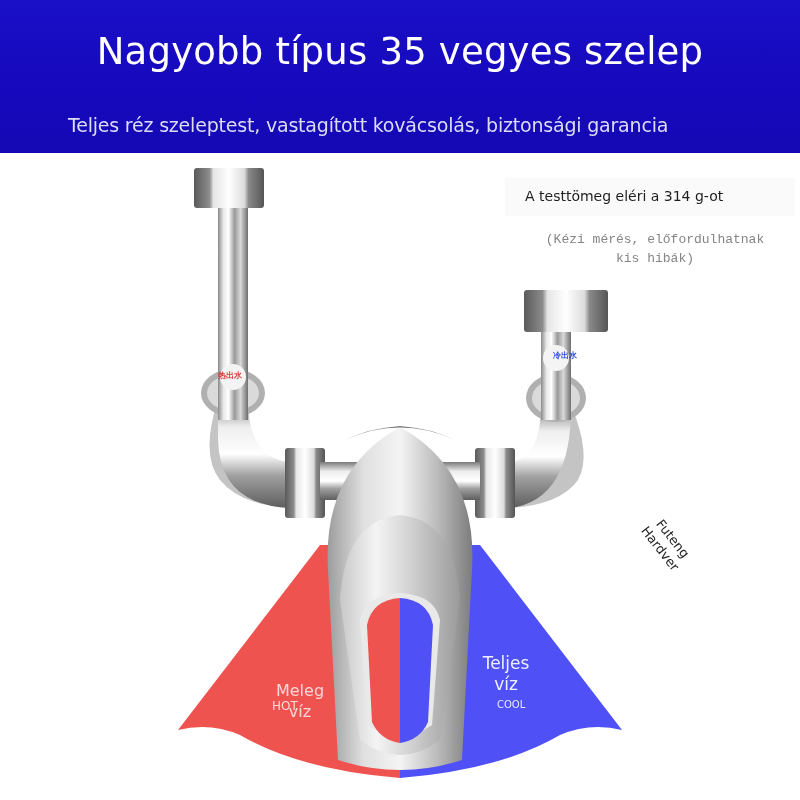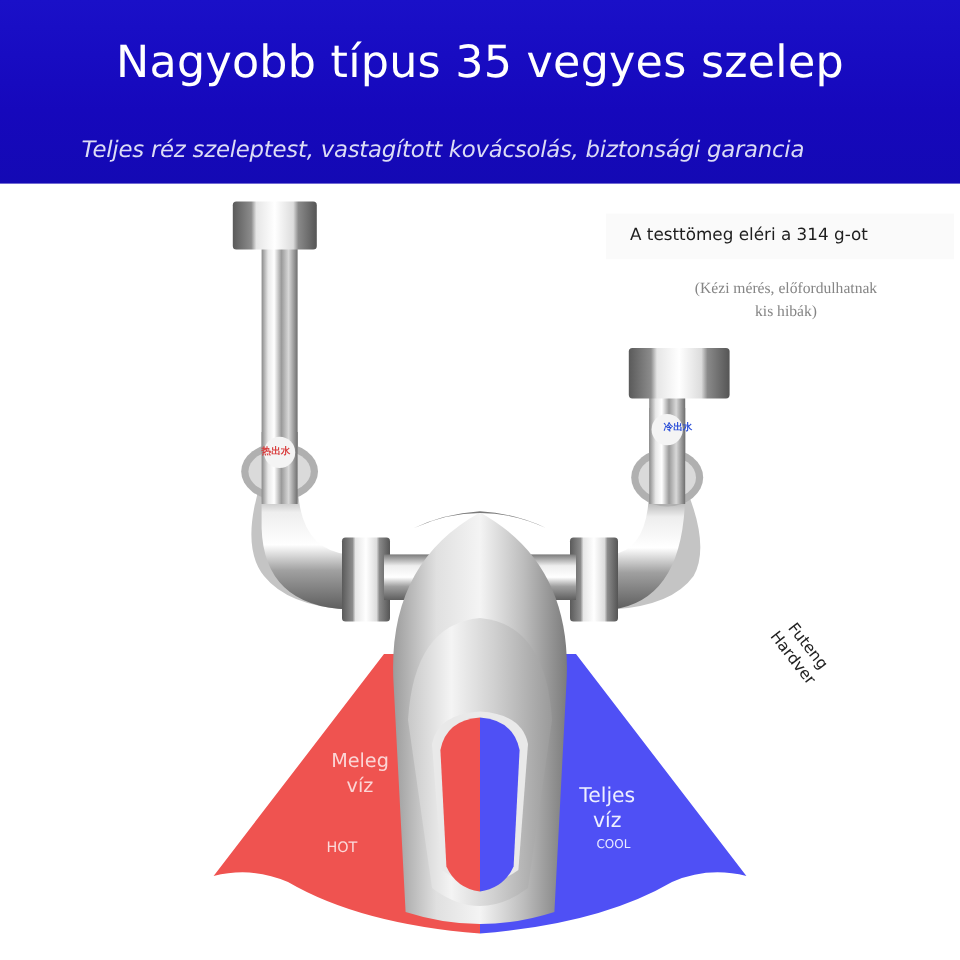--- a/index.html
+++ b/index.html
@@ -13,53 +13,52 @@
     .title {
       position: absolute; left: 0; top: 30px; width: 800px; text-align: center;
       color: #ffffff; font-size: 37px; letter-spacing: 0.2px;
       font-family: "DejaVu Sans", sans-serif;
     }
     .subtitle {
       position: absolute; left: 68px; top: 114px;
       color: #dcdcf5; font-size: 19px;
       font-family: "DejaVu Sans", sans-serif;
       letter-spacing: -0.2px;
-      font-style: italic;
     }
 
     .weight-box {
       position: absolute; left: 505px; top: 178px; width: 290px; height: 38px;
       background: #fafafa;
     }
     .weight-text {
       position: absolute; left: 525px; top: 188px;
       font-size: 14px; color: #1e1e1e;
       font-family: "DejaVu Sans", sans-serif;
     }
     .weight-note {
       position: absolute; left: 540px; top: 230px; width: 230px; text-align: center;
       font-size: 13px; color: #858585; line-height: 19px;
-      font-family: Liberation Serif, serif;
+      font-family: Liberation Mono, monospace;
     }
 
     .brand {
       position: absolute; left: 640px; top: 528px;
       transform: rotate(52deg); transform-origin: center;
       font-size: 13px; color: #222; line-height: 16px; text-align: center;
       font-family: "DejaVu Sans", sans-serif;
     }
 
     .illustration { position: absolute; left: 0; top: 0; width: 800px; height: 800px; }
 
     .label {
       position: absolute; color: #f7d0d0;
       font-family: "DejaVu Sans", sans-serif;
       text-align: center;
     }
-    .hot-name { left: 268px; top: 623px; width: 64px; font-size: 16px; color: #fbd6d6; line-height: 21px; }
+    .hot-name { left: 268px; top: 680px; width: 64px; font-size: 16px; color: #fbd6d6; line-height: 21px; }
     .hot-code { left: 272px; top: 699px; font-size: 12px; color: #fbdada; text-align: right; }
     .cold-name { left: 475px; top: 653px; width: 62px; font-size: 17px; color: #eef0ff; line-height: 21px; }
     .cold-code { left: 497px; top: 699px; font-size: 10px; color: #e8eaff; }
 
     .pipe-tag {
       position: absolute; font-size: 8px; font-weight: bold;
       font-family: Liberation Sans, sans-serif;
     }
     .tag-hot { left: 218px; top: 370px; color: #d83a3a; }
     .tag-cold { left: 553px; top: 350px; color: #2a4ed8; }

